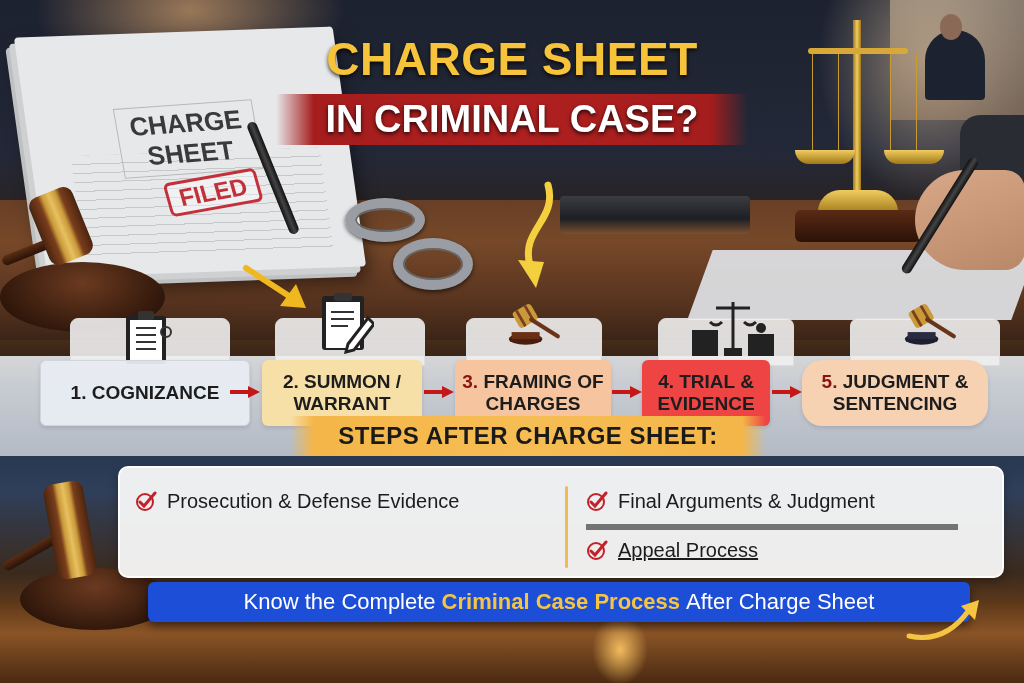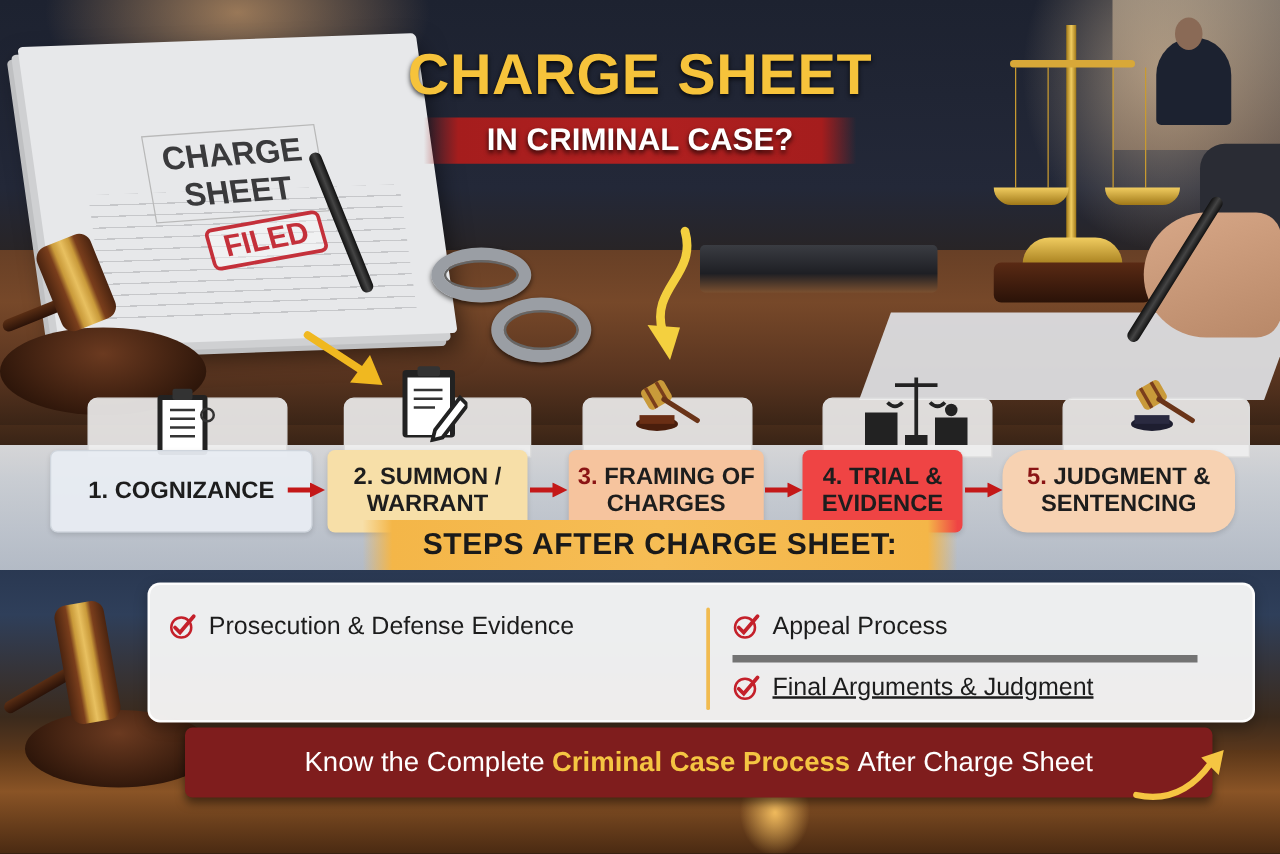--- a/index.html
+++ b/index.html
@@ -115,21 +115,21 @@
   .headline {
     position: absolute; left: 0; right: 0; top: 26px; text-align: center;
     font-family: "Liberation Sans", sans-serif; font-weight: 700;
     color: #ffffff; text-shadow: 0 2px 4px rgba(0,0,0,0.8);
   }
   .h-line1 { font-size: 29px; letter-spacing: 0.5px; }
   .h-line2 { margin-top: 6px; font-size: 46px; color: #f6c33b; letter-spacing: 0.5px; }
   .h-banner {
     display: inline-block; margin-top: 8px; padding: 4px 50px;
     background: linear-gradient(90deg, rgba(168,24,24,0) 0%, #a51d1d 8%, #b02020 50%, #a51d1d 92%, rgba(168,24,24,0) 100%);
-    font-size: 25px; color: #fff;
+    font-size: 38px; color: #fff;
   }
   
   .curve-arrow { position: absolute; }
 
   
   .strip {
     position: absolute; left: 0; right: 0; top: 356px; height: 100px;
     background: linear-gradient(180deg, rgba(235,238,242,0.88), rgba(225,230,236,0.75));
   }
   .step-tab {
@@ -174,22 +174,22 @@
   .check-item {
     display: flex; align-items: center; height: 46px;
     font-family: "Liberation Sans", sans-serif; font-size: 20px; color: #1c1c1c;
   }
   .check-item + .check-item { border-top: 6px solid #737373; text-decoration: underline; }
   .check-icon { width: 22px; height: 22px; margin-right: 10px; flex: none; }
   .col-divider { position: absolute; left: 565px; top: 486px; width: 3px; height: 82px; background: #f1bb50; border-radius: 2px; }
 
   
   .footer {
-    position: absolute; left: 148px; top: 582px; width: 822px; height: 56px;
-    background: #7f1d1d; border-radius: 6px;
+    position: absolute; left: 148px; top: 582px; width: 822px; height: 40px;
+    background: #1d4ed8; border-radius: 6px;
     display: flex; align-items: center; justify-content: center;
     font-family: "Liberation Sans", sans-serif; font-size: 22px; color: #ffffff;
     box-shadow: 0 4px 8px rgba(0,0,0,0.5);
   }
   .footer .hl { color: #f5c542; font-weight: 700; margin: 0 6px; }
   .footer-arrow { position: absolute; left: 905px; top: 596px; }
 </style>
 </head>
 <body>
 
@@ -368,28 +368,28 @@
     <span>Prosecution &amp; Defense Evidence</span>
   </div>
 </div>
 <div class="col-divider"></div>
 <div class="check-col" style="left:586px;width:372px;">
   <div class="check-item">
     <svg class="check-icon" viewBox="0 0 22 22">
         <circle cx="10" cy="12" r="8" fill="none" stroke="#c4202a" stroke-width="2"></circle>
         <path d="M5 12 L9 16 L20 3" stroke="#c4202a" stroke-width="3" fill="none" stroke-linecap="round"></path>
       </svg>
-    <span>Appeal Process</span>
+    <span>Final Arguments &amp; Judgment</span>
   </div>
   <div class="check-item">
     <svg class="check-icon" viewBox="0 0 22 22">
         <circle cx="10" cy="12" r="8" fill="none" stroke="#c4202a" stroke-width="2"></circle>
         <path d="M5 12 L9 16 L20 3" stroke="#c4202a" stroke-width="3" fill="none" stroke-linecap="round"></path>
       </svg>
-    <span>Final Arguments &amp; Judgment</span>
+    <span>Appeal Process</span>
   </div>
 </div>
 
 <div class="footer">
   <span>Know the Complete</span>
   <span class="hl">Criminal Case Process</span>
   <span>After Charge Sheet</span>
 </div>
 <svg class="footer-arrow" width="80" height="50" viewBox="0 0 80 50">
   <path d="M4 40 Q 40 48, 64 14" stroke="#f5c542" stroke-width="5" fill="none" stroke-linecap="round"></path>

